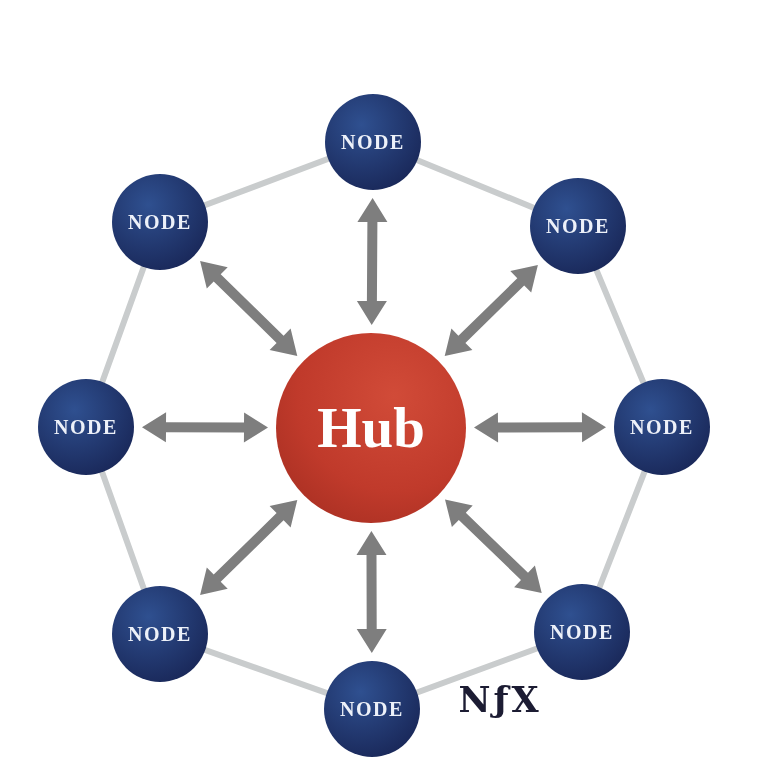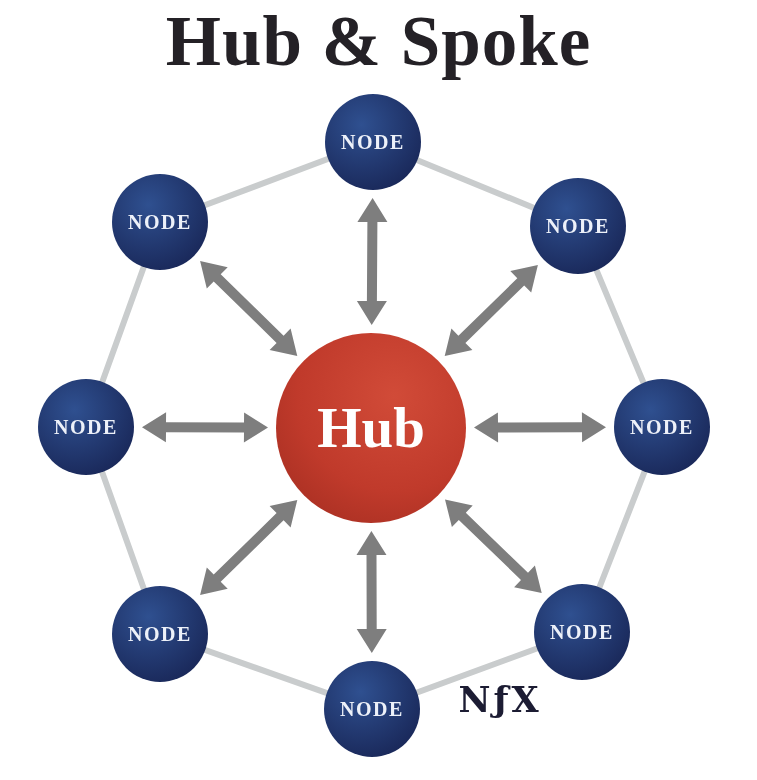--- a/index.html
+++ b/index.html
@@ -52,21 +52,20 @@
     font-weight: bold;
     font-size: 35px;
     letter-spacing: 3px;
   }
 </style>
 </head>
 <body>
 
 <div class="stage">
 
-  <h1 class="diagram-title" style="color: rgb(36, 33, 38);">Hub &amp; Spoke</h1>
 
   <svg class="diagram" width="757" height="780" viewBox="0 0 757 780">
     <defs>
       <radialGradient id="nodeGrad" cx="0.38" cy="0.32" r="0.95">
         <stop id="nodeGradLight" offset="0" stop-color="#2f5090"></stop>
         <stop id="nodeGradDark" offset="1" stop-color="#131c49"></stop>
       </radialGradient>
       <radialGradient id="hubGrad" cx="0.62" cy="0.33" r="0.92">
         <stop id="hubGradLight" offset="0" stop-color="#d14b38"></stop>
         <stop id="hubGradMid" offset="0.55" stop-color="#c03a2b"></stop>

